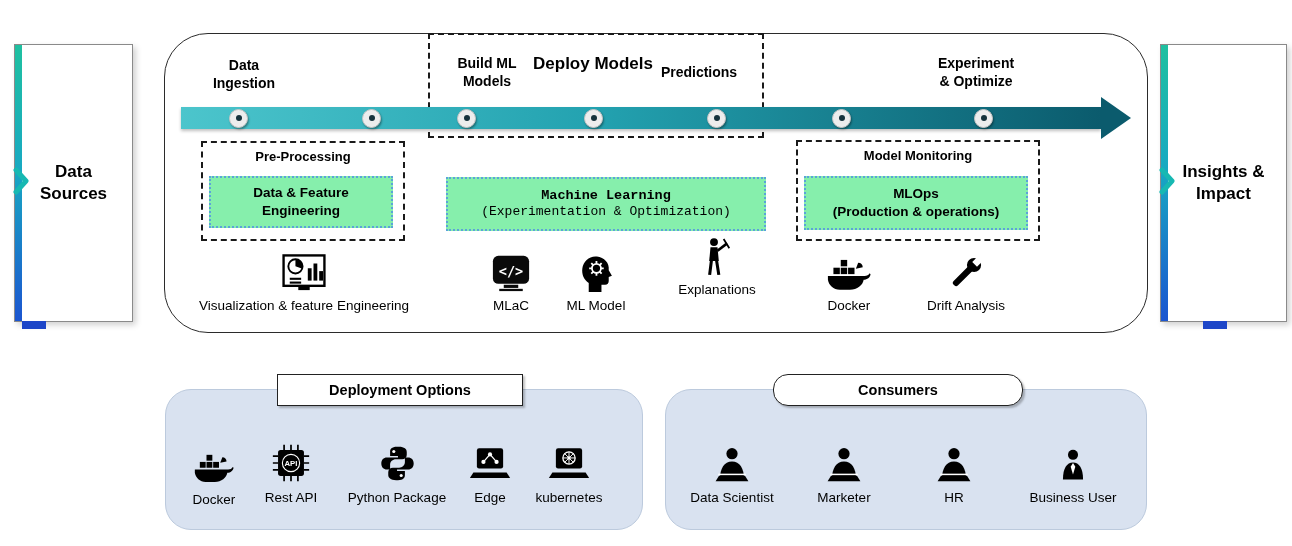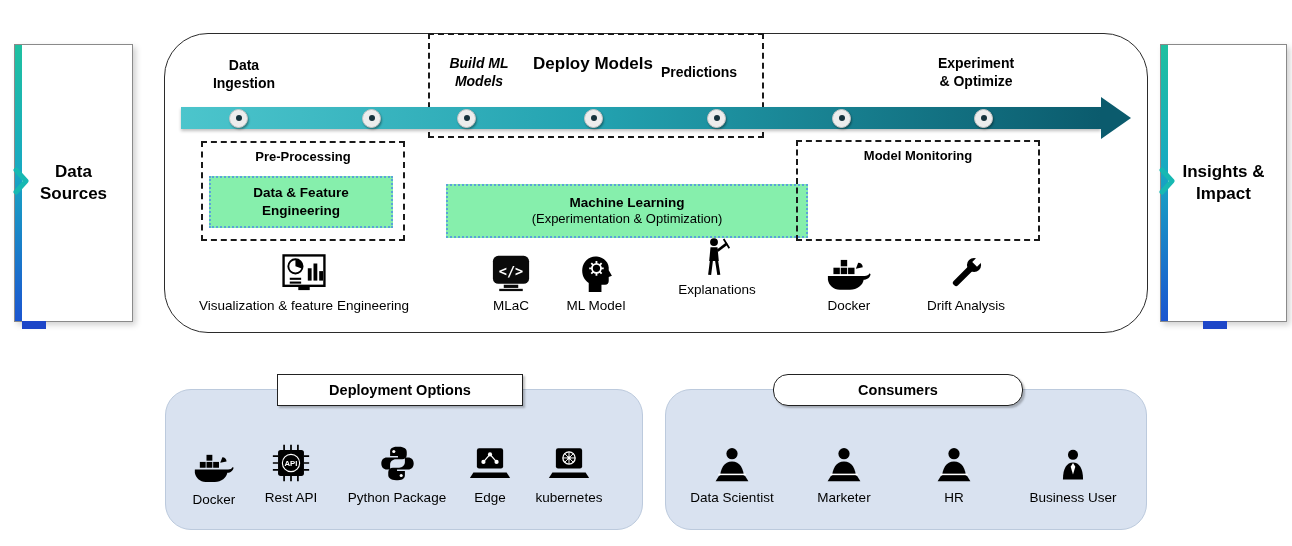--- a/index.html
+++ b/index.html
@@ -97,42 +97,46 @@
     <div class="dot" style="left:64px;top:75px;"></div>
     <div class="dot" style="left:197px;top:75px;"></div>
     <div class="dot" style="left:292px;top:75px;"></div>
     <div class="dot" style="left:419px;top:75px;"></div>
     <div class="dot" style="left:542px;top:75px;"></div>
     <div class="dot" style="left:667px;top:75px;"></div>
     <div class="dot" style="left:809px;top:75px;"></div>
 
     <div class="stage" style="left:24px;top:22px;width:110px;">Data
 Ingestion</div>
-    <div class="stage" style="left:264px;top:20px;width:100px;font-style:italic;">Build ML
+    <div class="stage" style="left:272px;top:20px;width:100px;">Build ML
 Models</div>
     <div class="stage" style="left:368px;top:19px;width:120px;font-size:17px;">Deploy Models</div>
     <div class="stage" style="left:484px;top:29px;width:100px;">Predictions</div>
     <div class="stage" style="left:751px;top:20px;width:120px;">Experiment
 &amp; Optimize</div>
 
     <div class="dashedbox" style="left:36px;top:107px;width:200px;height:96px;">
       <div class="grouplabel">Pre-Processing</div>
       <div class="lightbox" style="left:6px;top:33px;width:184px;height:52px;">
         <span class="lb-title">Data &amp; Feature
 Engineering</span>
       </div>
     </div>
 
-    <div class="lightbox" style="left:281px;top:150px;width:362px;height:54px;">
+    <div class="lightbox" style="left:281px;top:143px;width:320px;height:54px;font-family:Liberation Mono, monospace;">
       <span class="lb-title">Machine Learning</span>
       <span class="lb-sub">(Experimentation &amp; Optimization)</span>
     </div>
 
     <div class="dashedbox" style="left:631px;top:106px;width:240px;height:97px;">
       <div class="grouplabel">Model Monitoring</div>
+      <div class="lightbox" style="left:6px;top:34px;width:224px;height:54px;">
+        <span class="lb-title">MLOps</span>
+        <span class="lb-sub bold">(Production &amp; operations)</span>
+      </div>
     </div>
 
     <div class="tool" style="left:24px;top:210px;width:230px;">
       <div class="tool-icon">
         <svg viewBox="0 0 46 40" width="44" height="38">
           <rect x="1.5" y="1.5" width="43" height="32" fill="#fff" stroke="#000" stroke-width="2.5"></rect>
           <circle cx="14" cy="13" r="7.5" fill="none" stroke="#000" stroke-width="2"></circle>
           <path d="M14 13 V5.5 A7.5 7.5 0 0 1 21.2 15.5 Z" fill="#000"></path>
           <rect x="27" y="15" width="4" height="13" fill="#000"></rect>
           <rect x="33" y="10" width="4" height="18" fill="#000"></rect>

